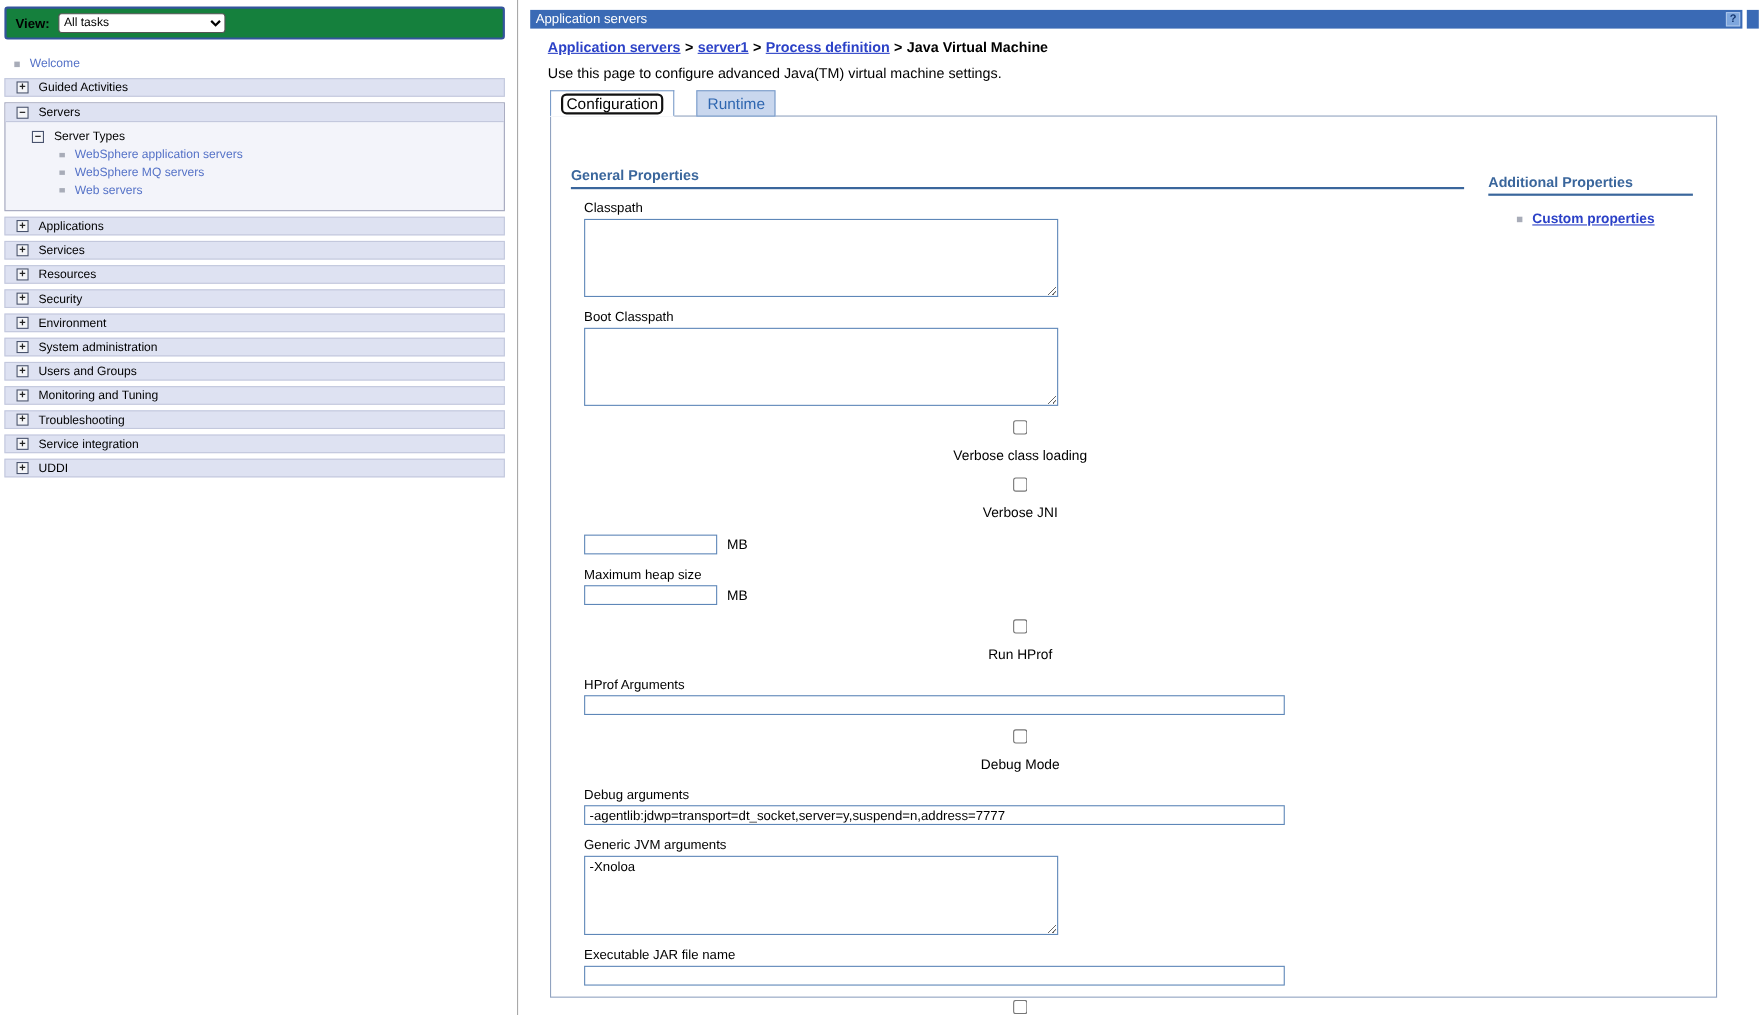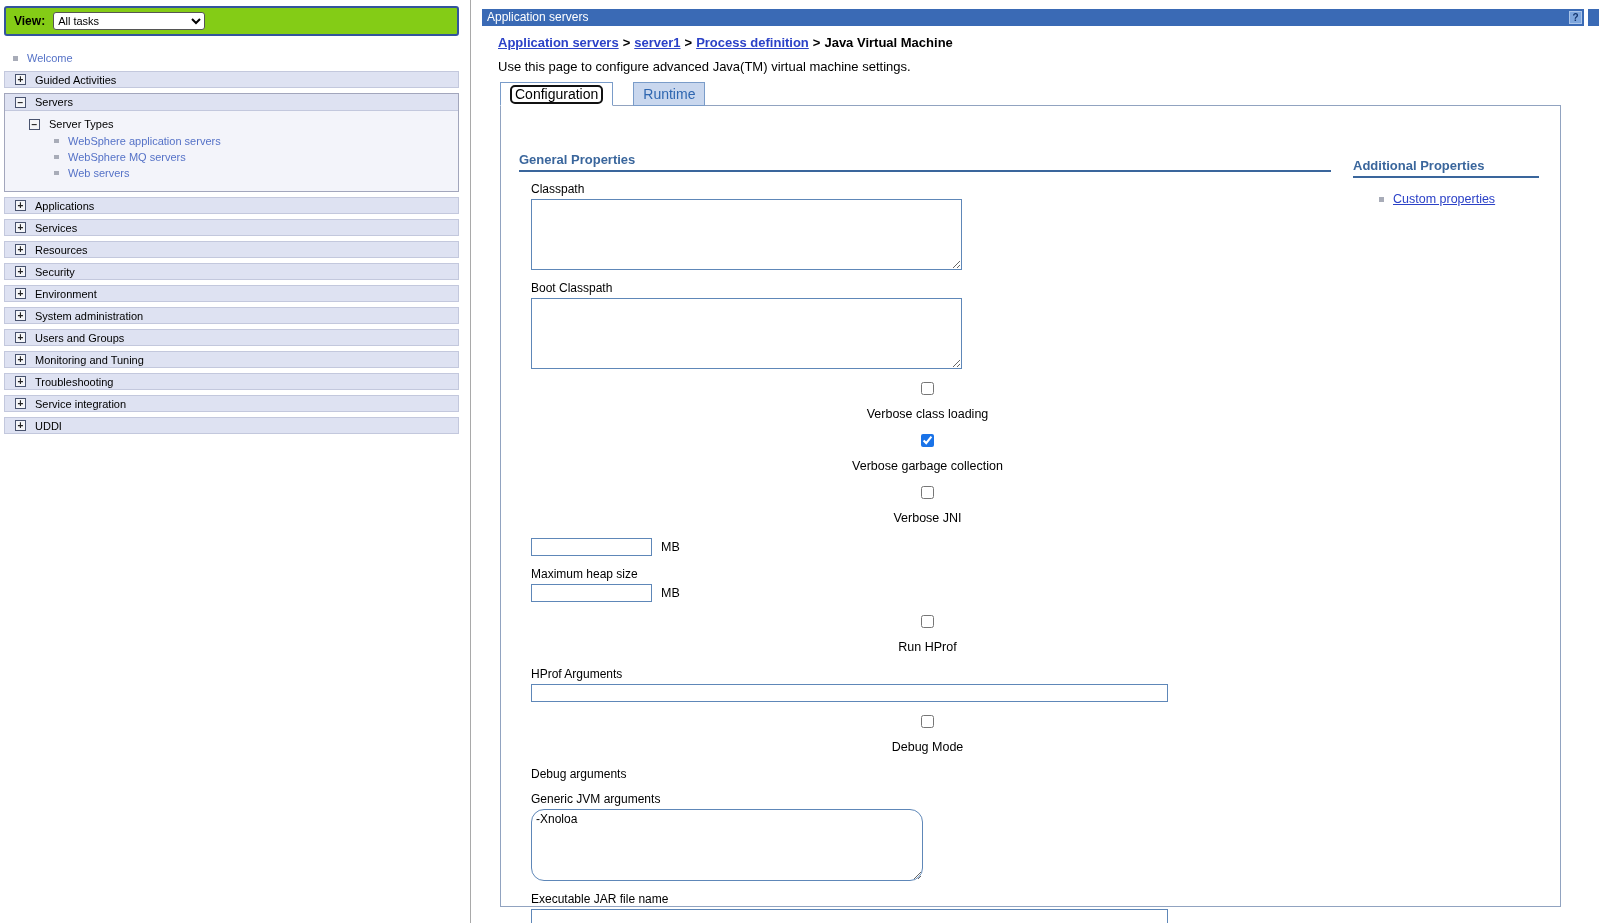--- a/index.html
+++ b/index.html
@@ -2,21 +2,21 @@
 <html><head>
 <meta charset="utf-8">
 <style>
   * { margin:0; padding:0; box-sizing:border-box; }
   html,body { width:1599px; height:923px; overflow:hidden; background:#fff;
     font-family:"Liberation Sans", sans-serif; color:#000; }
   .app { display:flex; width:1599px; height:923px; }
 
   
   .sidebar { width:471px; flex:0 0 471px; border-right:1px solid #a9a9a9; padding:6px 11px 0 4px; }
-  .view-bar { border:2px solid #33549c; border-radius:3px; background:#84cc16;
+  .view-bar { border:2px solid #33549c; border-radius:3px; background:#15803d;
     padding:4px 8px; display:flex; align-items:center; gap:8px; margin-bottom:10px; }
   .view-label { font-weight:bold; font-size:12px; }
   .view-select { width:152px; height:18px; font-size:11px; font-family:"Liberation Sans",sans-serif;
     border:1px solid #555; border-radius:3px; background:#fff; }
   .welcome-row { display:flex; align-items:center; gap:9px; padding:6px 0 7px 9px; }
   .sq-bullet { width:5px; height:5px; background:#a8acb8; flex:0 0 5px; }
   .side-link { color:#5572c7; font-size:11px; text-decoration:none; cursor:pointer; }
   .section { background:#dee2f2; border:1px solid #c3c8dd; height:17px; display:flex;
     align-items:center; gap:9px; padding-left:10px; margin-bottom:5px; font-size:11px; }
   .toggle-box { width:11px; height:11px; border:1px solid #49536e; background:#f4f5f8;
@@ -60,34 +60,34 @@
   .col-right { margin-left:auto; width:186px; margin-right:21px; padding-top:52px; }
 
   .blue-heading { color:#3a669c; font-weight:bold; font-size:13px; padding-bottom:3px;
     border-bottom:2px solid #3a669c; }
   .fields { margin-top:10px; }
   .field-label { font-size:12px; margin:11px 0 3px 12px; }
   .field-label:first-child { margin-top:0; }
   textarea { display:block; margin-left:12px; border:1px solid #5e87b8; font-size:12px;
     font-family:"Liberation Sans",sans-serif; padding:2px 4px; background:#fff; }
   .ta-classpath, .ta-boot { width:431px; height:71px; }
-  .ta-generic { width:392px; height:72px;border-radius:13px; }
+  .ta-generic { width:431px; height:72px; }
   input[type=text] { display:block; margin-left:12px; border:1px solid #5e87b8; font-size:12px;
     font-family:"Liberation Sans",sans-serif; height:18px; padding:0 4px; background:#fff; }
   .in-heap { width:121px; display:inline-block; vertical-align:middle; }
   .in-wide { width:637px; }
   .in-os { width:476px; height:20px; border:1px solid #808080; color:#777; }
   .unit-row { margin-left:0; display:flex; align-items:center; }
   .unit { font-size:12.5px; margin-left:9px; }
   .cb-row { display:flex; align-items:center; gap:12px; margin:13px 0 13px 5px;flex-direction:column; }
   .cb-row input[type=checkbox] { width:13px; height:13px; accent-color:#1a73e8; margin:0; }
   .cb-label { font-size:12.5px; }
 
   .addl-links { margin-top:14px; padding-left:26px; }
-  .addl-link-row { display:flex; align-items:center; gap:9px; }
+  .addl-link-row { display:flex; align-items:center; gap:9px;font-weight:bold; }
   .addl-link { color:#2b41c7; font-size:12.5px; text-decoration:underline; cursor:pointer; }
 </style>
 </head>
 <body>
 
 <div class="app">
 
   <aside class="sidebar">
     <div class="view-bar">
       <span class="view-label">View:</span>
@@ -213,24 +213,20 @@
             <textarea class="ta-classpath" style=""></textarea>
 
             <div class="field-label">Boot Classpath</div>
             <textarea class="ta-boot" style=""></textarea>
 
             <div class="cb-row">
               <input type="checkbox" style="">
               <span class="cb-label">Verbose class loading</span>
             </div>
             <div class="cb-row">
-              <input type="checkbox" checked="" style="">
-              <span class="cb-label">Verbose garbage collection</span>
-            </div>
-            <div class="cb-row">
               <input type="checkbox" style="">
               <span class="cb-label">Verbose JNI</span>
             </div>
 
             <div class="unit-row">
               <input type="text" class="in-heap" value="" style="">
               <span class="unit">MB</span>
             </div>
 
             <div class="field-label">Maximum heap size</div>
@@ -246,20 +242,21 @@
 
             <div class="field-label">HProf Arguments</div>
             <input type="text" class="in-wide" value="" style="">
 
             <div class="cb-row">
               <input type="checkbox" style="">
               <span class="cb-label">Debug Mode</span>
             </div>
 
             <div class="field-label">Debug arguments</div>
+            <input type="text" class="in-wide" value="-agentlib:jdwp=transport=dt_socket,server=y,suspend=n,address=7777" style="">
 
             <div class="field-label">Generic JVM arguments</div>
             <textarea class="ta-generic" style="">-Xnoloa</textarea>
 
             <div class="field-label">Executable JAR file name</div>
             <input type="text" class="in-wide" value="" style="">
 
             <div class="cb-row">
               <input type="checkbox" style="">
               <span class="cb-label">Disable JIT</span>

